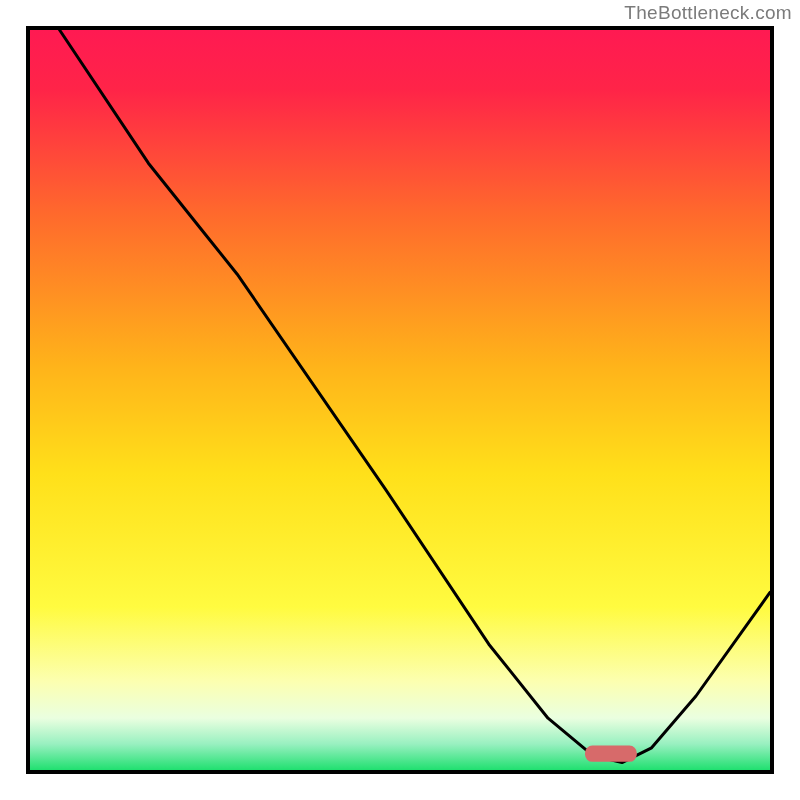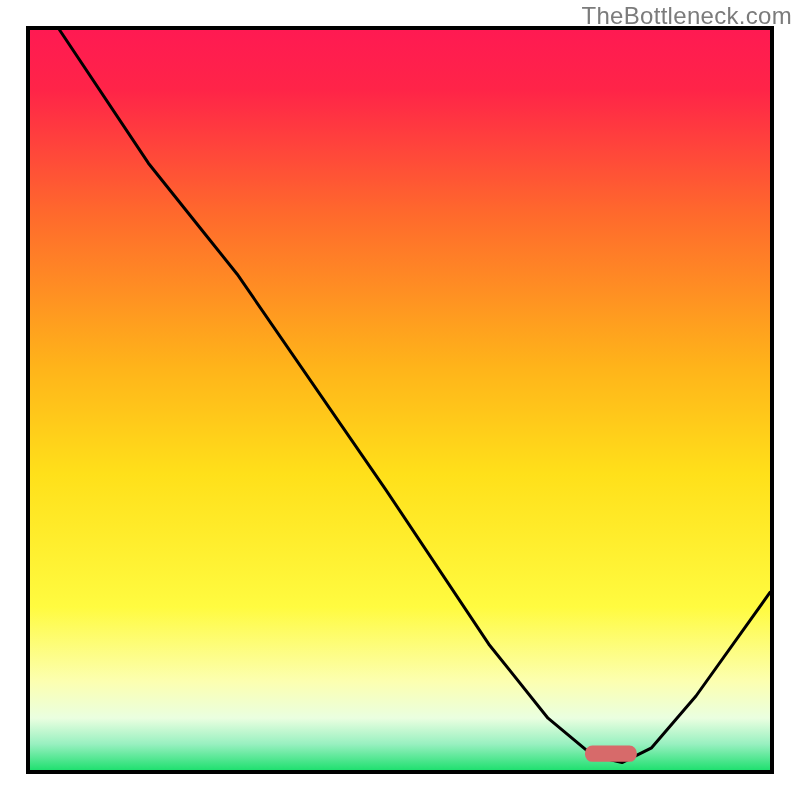--- a/index.html
+++ b/index.html
@@ -13,21 +13,21 @@
   .container {
     position: relative;
     width: 800px;
     height: 800px;
   }
   .watermark {
     position: absolute;
     top: 2px;
     right: 8px;
     color: #7b7b7b;
-    font-size: 24px;
+    font-size: 19px;
     font-weight: 500;
     letter-spacing: 0.3px;
     z-index: 10;
   }
   svg {
     position: absolute;
     top: 0;
     left: 0;
   }
 </style>

